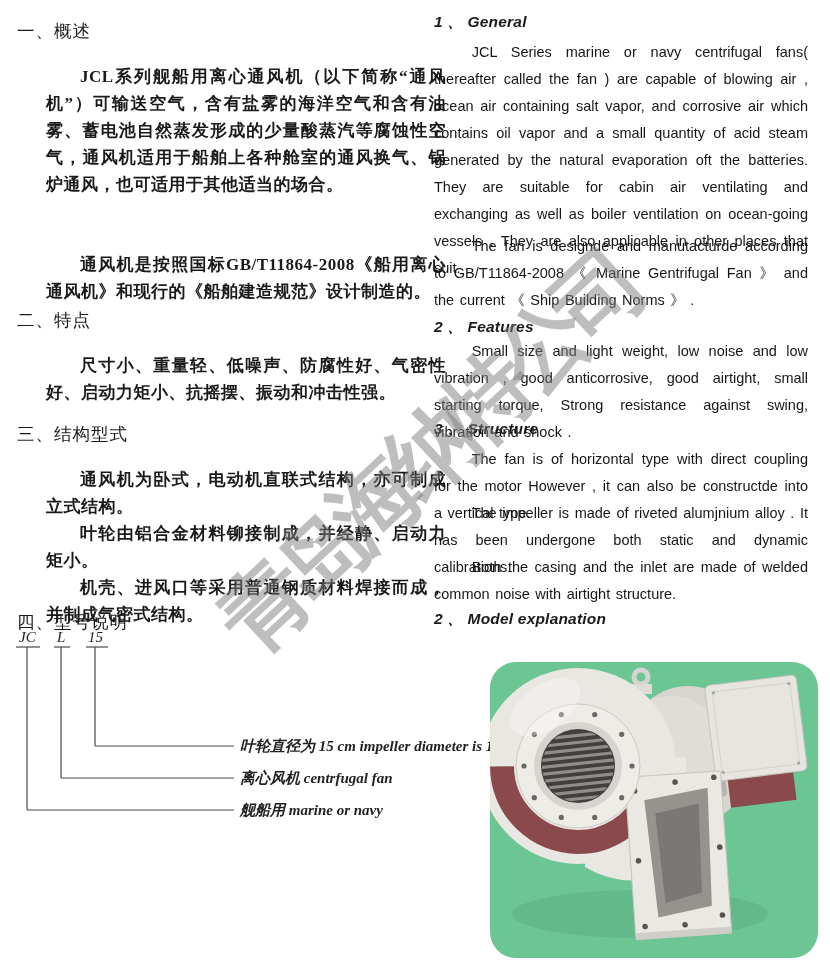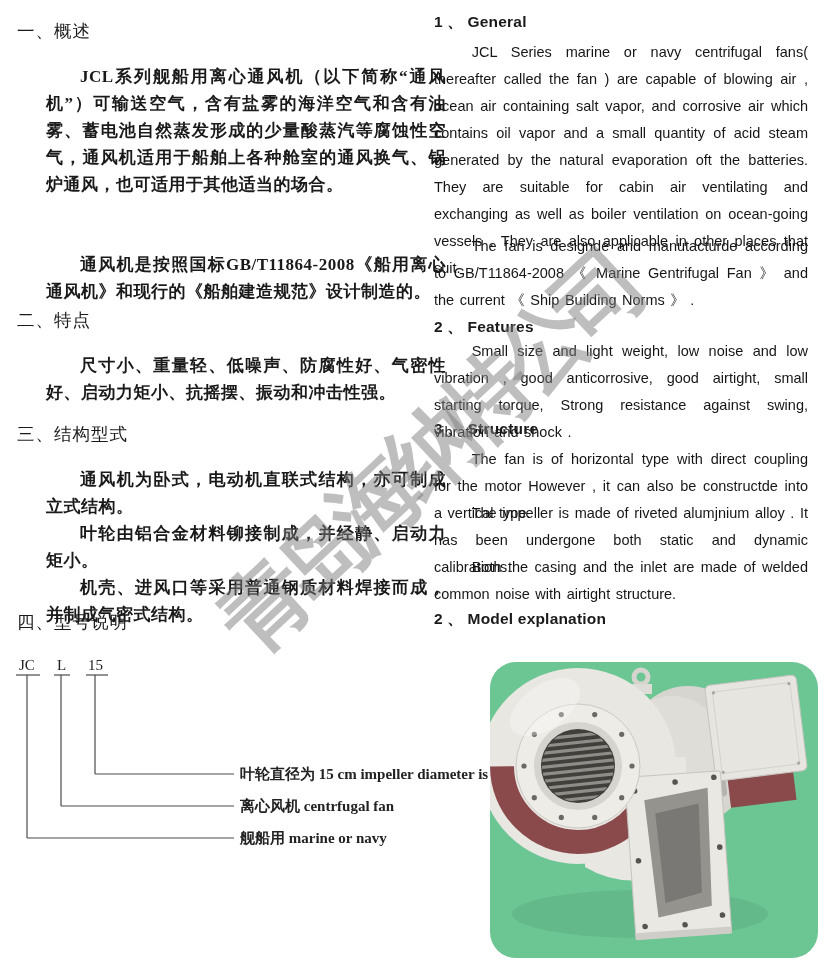--- a/index.html
+++ b/index.html
@@ -23,42 +23,42 @@
     font-size:17px;font-weight:600;line-height:27px;
     text-align:justify;text-indent:2em;letter-spacing:.5px;
     margin:17px;
   }
 
   
   .col-right{position:absolute;left:434px;top:0;width:374px;z-index:1;
     font-family:"Liberation Sans","DejaVu Sans",sans-serif;}
   .en-h{
     position:absolute;left:0;width:100%;
-    font-size:15.5px;font-weight:700;letter-spacing:.2px;white-space:nowrap;
+    font-size:15.5px;font-weight:700;letter-spacing:.2px;white-space:nowrap;font-style:italic;
   }
   .en-p{
     position:absolute;left:0;width:100%;
     font-size:14.5px;font-weight:500;line-height:27px;
     text-align:justify;text-indent:2.6em;word-spacing:1.5px;
     margin:0;color:#161616;
   }
 
   
   .watermark{
     position:absolute;left:158px;top:408px;width:540px;height:92px;
     line-height:92px;font-size:88px;font-weight:700;letter-spacing:-12px;
     font-family:"DejaVu Sans","Liberation Sans",sans-serif;
     color:rgba(125,125,125,0.50);
     transform:rotate(-43deg);
     white-space:nowrap;z-index:4;pointer-events:none;
     text-align:center;
   }
 
   
-  .diagram{position:absolute;left:12px;top:648px;width:478px;height:215px;z-index:1;}
+  .diagram{position:absolute;left:12px;top:620px;width:478px;height:215px;z-index:1;font-style:italic;}
   .diagram svg text{font-family:"Liberation Serif","DejaVu Serif",serif;fill:#222;}
   .dg-code{font-size:15px;}
   .dg-label{font-size:15px;font-weight:600;}
 
   
   .photo{position:absolute;left:490px;top:662px;width:328px;height:296px;z-index:2;}
 </style>
 </head>
 <body>
 

